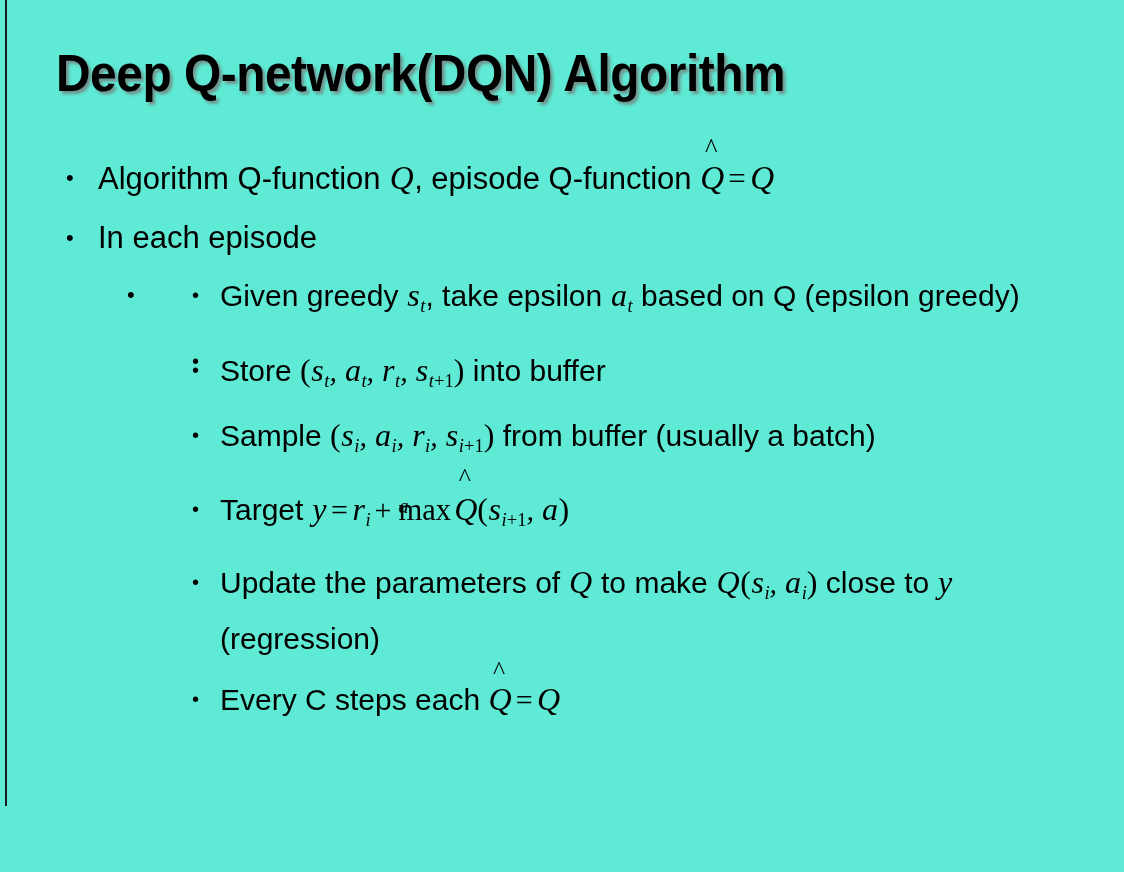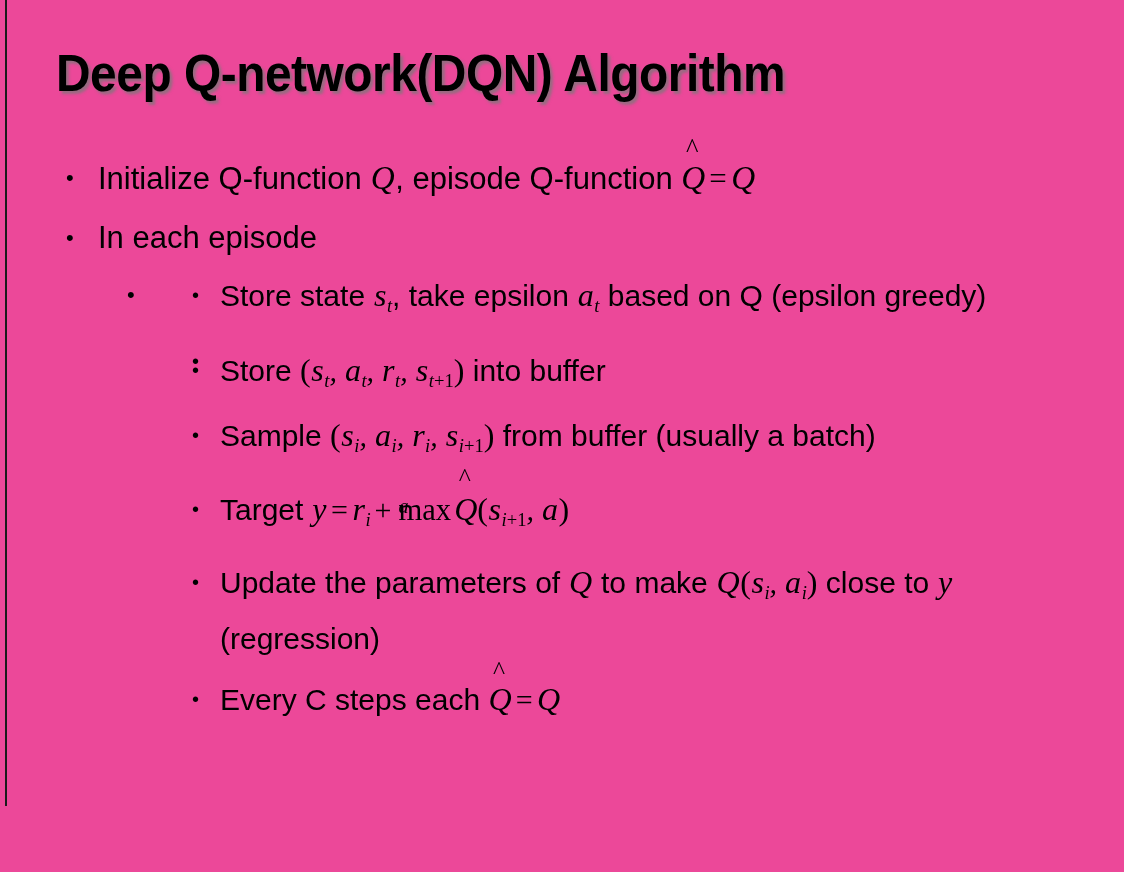--- a/index.html
+++ b/index.html
@@ -12,21 +12,21 @@
     height: 872px;
     position: relative;
     overflow: hidden;
     font-family: "Liberation Sans", sans-serif;
     color: #000000;
   }
 
   #slide {
     position: absolute;
     inset: 0;
-    background: #ec4899;
+    background: #5eead4;
   }
 
   
   #left-border {
     position: absolute;
     left: 5px;
     top: 0px;
     width: 2px;
     height: 806px;
     background: #1b1b1b;
@@ -178,37 +178,37 @@
 <div id="slide">
 
   <div id="left-border"></div>
 
   <div id="title">Deep Q-network(DQN) Algorithm</div>
 
   <div id="body">
 
     <div class="bullet-row lvl1">
       <span class="marker">•</span>
-      <span class="line-text"><span>Initialize Q-function </span><span class="mi">Q</span><span>, episode Q-function </span><span class="qhat"><span class="hat">^</span><span>Q</span></span><span class="mo">=</span><span class="mi">Q</span></span>
+      <span class="line-text"><span>Algorithm Q-function </span><span class="mi">Q</span><span>, episode Q-function </span><span class="qhat"><span class="hat">^</span><span>Q</span></span><span class="mo">=</span><span class="mi">Q</span></span>
     </div>
 
     <div class="bullet-row lvl1">
       <span class="marker">•</span>
       <span class="line-text">In each episode</span>
     </div>
 
     <div class="bullet-row lvl2">
       <span class="marker">•</span>
     </div>
 
     <div class="gap-sm"></div>
 
     <div class="bullet-row lvl3">
       <span class="marker">•</span>
-      <span class="line-text"><span>Store state </span><span class="mi">s</span><span class="sub">t</span><span>, take epsilon </span><span class="mi">a</span><span class="sub">t</span><span> based on Q (epsilon greedy)</span></span>
+      <span class="line-text"><span>Given greedy </span><span class="mi">s</span><span class="sub">t</span><span>, take epsilon </span><span class="mi">a</span><span class="sub">t</span><span> based on Q (epsilon greedy)</span></span>
     </div>
 
     <div class="gap-md"></div>
 
     <div class="bullet-row lvl3">
       <span class="marker">•</span>
     </div>
 
     <div class="gap-md"></div>
 

